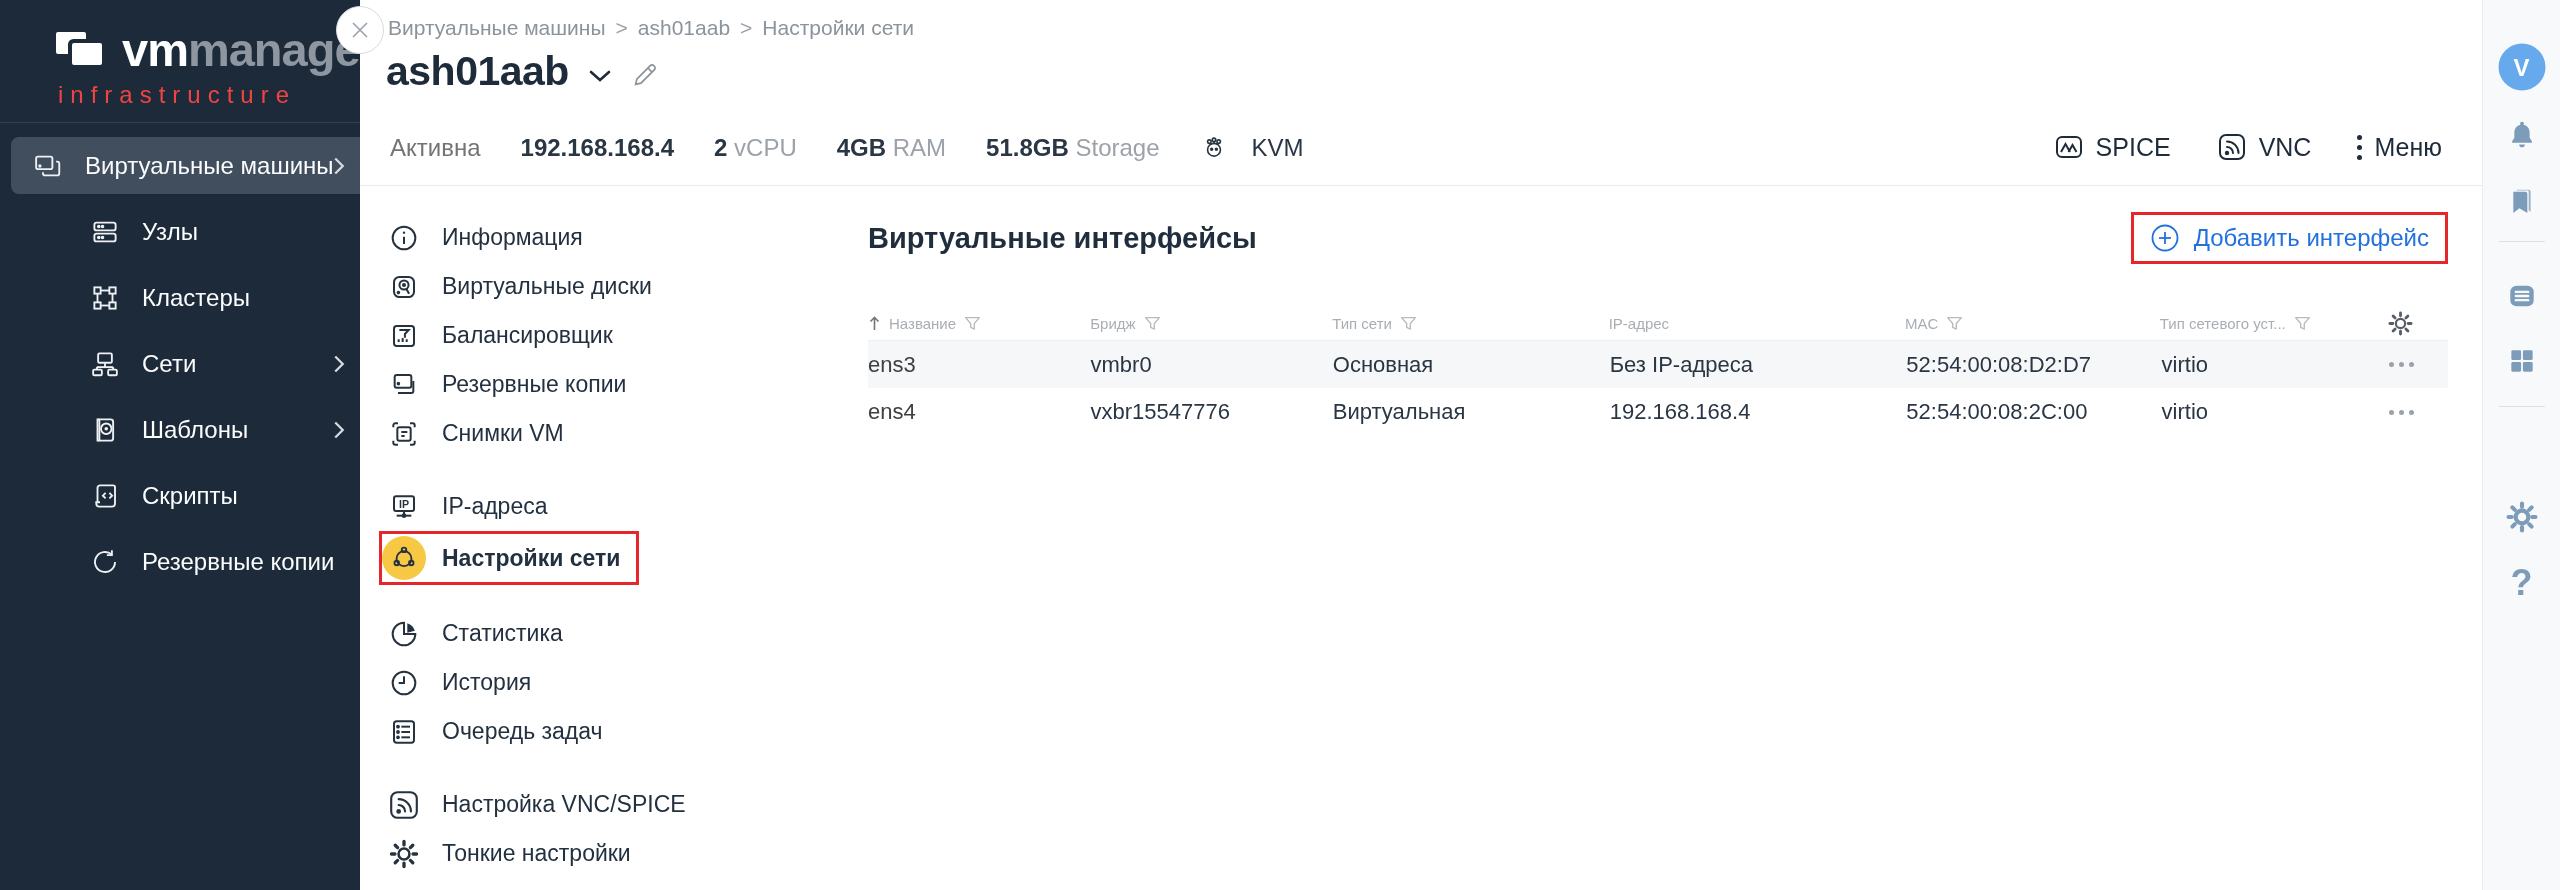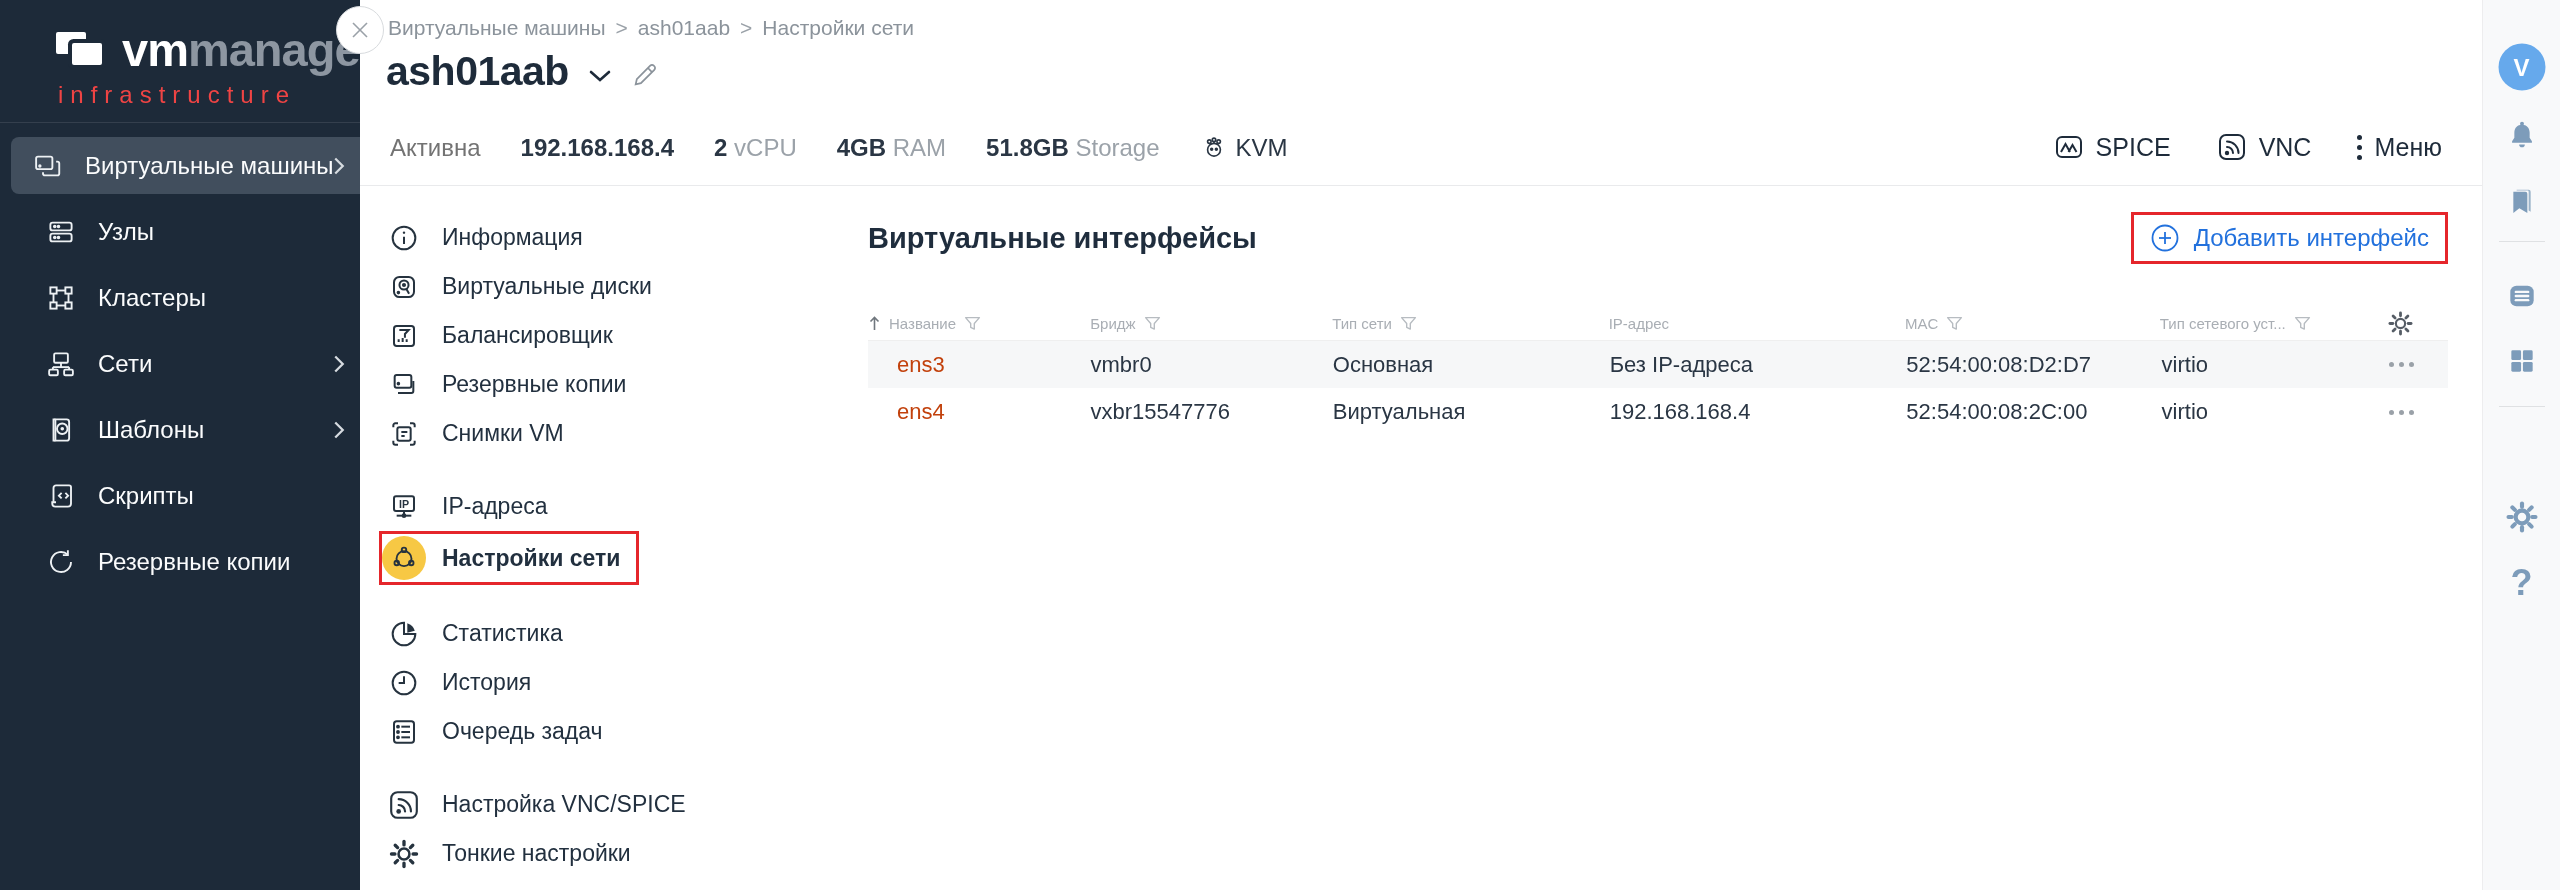--- a/index.html
+++ b/index.html
@@ -17,21 +17,21 @@
   .logo-mark { width:52px; height:40px; position:relative; }
   .logo-mark .sq1 { position:absolute; left:0; top:2px; width:30px; height:22px; background:#ffffff; border-radius:2px; }
   .logo-mark .sq2 { position:absolute; left:16px; top:13px; width:30px; height:22px; background:#ffffff; border-radius:2px; box-shadow:0 0 0 4px #1d2a39; }
   .logo-text { font-size:47px; font-weight:700; color:#ffffff; letter-spacing:-1px; line-height:1; }
   .logo-text .lt { color:#8d96a1; font-weight:600; }
   .logo-sub { margin-top:8px; margin-left:2px; font-size:24px; font-weight:300; letter-spacing:7px; color:#ef4444; }
   .sidebar-divider { position:absolute; left:0; right:0; top:122px; border-top:1px solid rgba(255,255,255,0.10); }
 
   .nav { position:absolute; left:0; right:0; top:137px; }
   .nav-item { height:57px; margin-bottom:9px; display:flex; align-items:center; gap:22px;
-              padding-left:46px; font-size:24px; color:#fbfcfd; position:relative; cursor:pointer; }
+              padding-left:46px; font-size:24px; color:#fbfcfd; position:relative; cursor:pointer;margin-left:44px; }
   .nav-item.active { background:#414e5d; margin-left:11px; padding-left:22px; border-radius:8px 0 0 8px; }
   .nav-ic { width:30px; height:30px; flex:0 0 30px; color:#edf1f4; }
   .nav-chevron { position:absolute; right:14px; top:50%; transform:translateY(-50%); color:#d6dbe0; }
 
   
   .close-btn { position:absolute; left:336px; top:6px; width:48px; height:48px; border-radius:50%;
                background:#ffffff; border:1px solid #d8dbde; display:flex; align-items:center; justify-content:center;
                z-index:6; color:#9aa1a8; cursor:pointer; }
 
   
@@ -39,21 +39,21 @@
   .breadcrumb { position:absolute; left:28px; top:16px; font-size:21px; color:#8b939b; display:flex; gap:10px; }
   .breadcrumb .sep { color:#9aa1a8; }
   .title-row { position:absolute; left:26px; top:48px; display:flex; align-items:center; gap:18px; }
   .page-title { font-size:41px; font-weight:700; color:#1e2b3a; letter-spacing:-0.5px; }
   .title-caret { color:#1e2b3a; margin-top:8px; cursor:pointer; }
   .title-pencil { color:#8b939b; margin-top:6px; cursor:pointer; }
   .status-row { position:absolute; left:30px; top:134px; display:flex; align-items:center; gap:40px; font-size:24px; }
   .st-green { color:#737373; }
   .st-val { font-weight:700; color:#2a3644; }
   .st-unit { color:#9ba2a9; font-weight:400; }
-  .st-kvm { display:flex; align-items:center; gap:8px; color:#2a3644; }
+  .st-kvm { display:flex; align-items:center; gap:24px; color:#2a3644; }
   .header-actions { position:absolute; right:40px; top:132px; display:flex; align-items:center; gap:46px;
                     font-size:25px; color:#1e2b3a; }
   .hact { display:flex; align-items:center; gap:12px; cursor:pointer; }
   .kebab { display:flex; flex-direction:column; gap:5px; }
   .kebab i { width:5px; height:5px; border-radius:50%; background:#1e2b3a; }
 
   
   .vm-menu { position:absolute; left:388px; top:213px; width:300px; z-index:1; }
   .menu-group { margin-bottom:24px; }
   .menu-item { display:flex; align-items:center; gap:22px; height:49px; font-size:23px; color:#22303f; cursor:pointer; white-space:nowrap; }
@@ -72,21 +72,21 @@
   .t-head { display:flex; align-items:center; height:34px; font-size:15px; color:#a9aeb4; }
   .t-row { display:flex; align-items:center; height:48px; font-size:22px; color:#2a3644; }
   .t-row.odd { background:#f6f7f8; border-top:1px solid #efefef; }
   .c-name   { width:225px; display:flex; align-items:center; gap:8px; }
   .c-bridge { width:245px; display:flex; align-items:center; gap:8px; }
   .c-ntype  { width:280px; display:flex; align-items:center; gap:8px; }
   .c-ip     { width:300px; }
   .c-mac    { width:250px; display:flex; align-items:center; gap:8px; }
   .c-dev    { width:230px; display:flex; align-items:center; gap:8px;margin-left:8px; }
   .c-act    { flex:1; display:flex; justify-content:flex-end; padding-right:34px; }
-  .link { color:#c2410c; cursor:pointer;margin-left:29px; }
+  .link { color:#404040; cursor:pointer; }
   .funnel { color:#b7bcc1; cursor:pointer; }
   .sort-ic { color:#6f767d; }
   .col-gear { color:#565d66; cursor:pointer; }
   .dots3 { display:flex; gap:5px; cursor:pointer; }
   .dots3 i { width:5px; height:5px; border-radius:50%; background:#9aa1a8; }
 
   
   .rail { position:absolute; right:0; top:0; width:78px; height:890px; background:#f8f9fa; border-left:1px solid #ededee; z-index:3; }
   .rail-item { position:absolute; left:50%; transform:translate(-50%,-50%); color:#7d9cba; cursor:pointer; }
   .rail-div { position:absolute; left:50%; transform:translateX(-50%); width:46px; border-top:1px solid #dfe1e3; }

